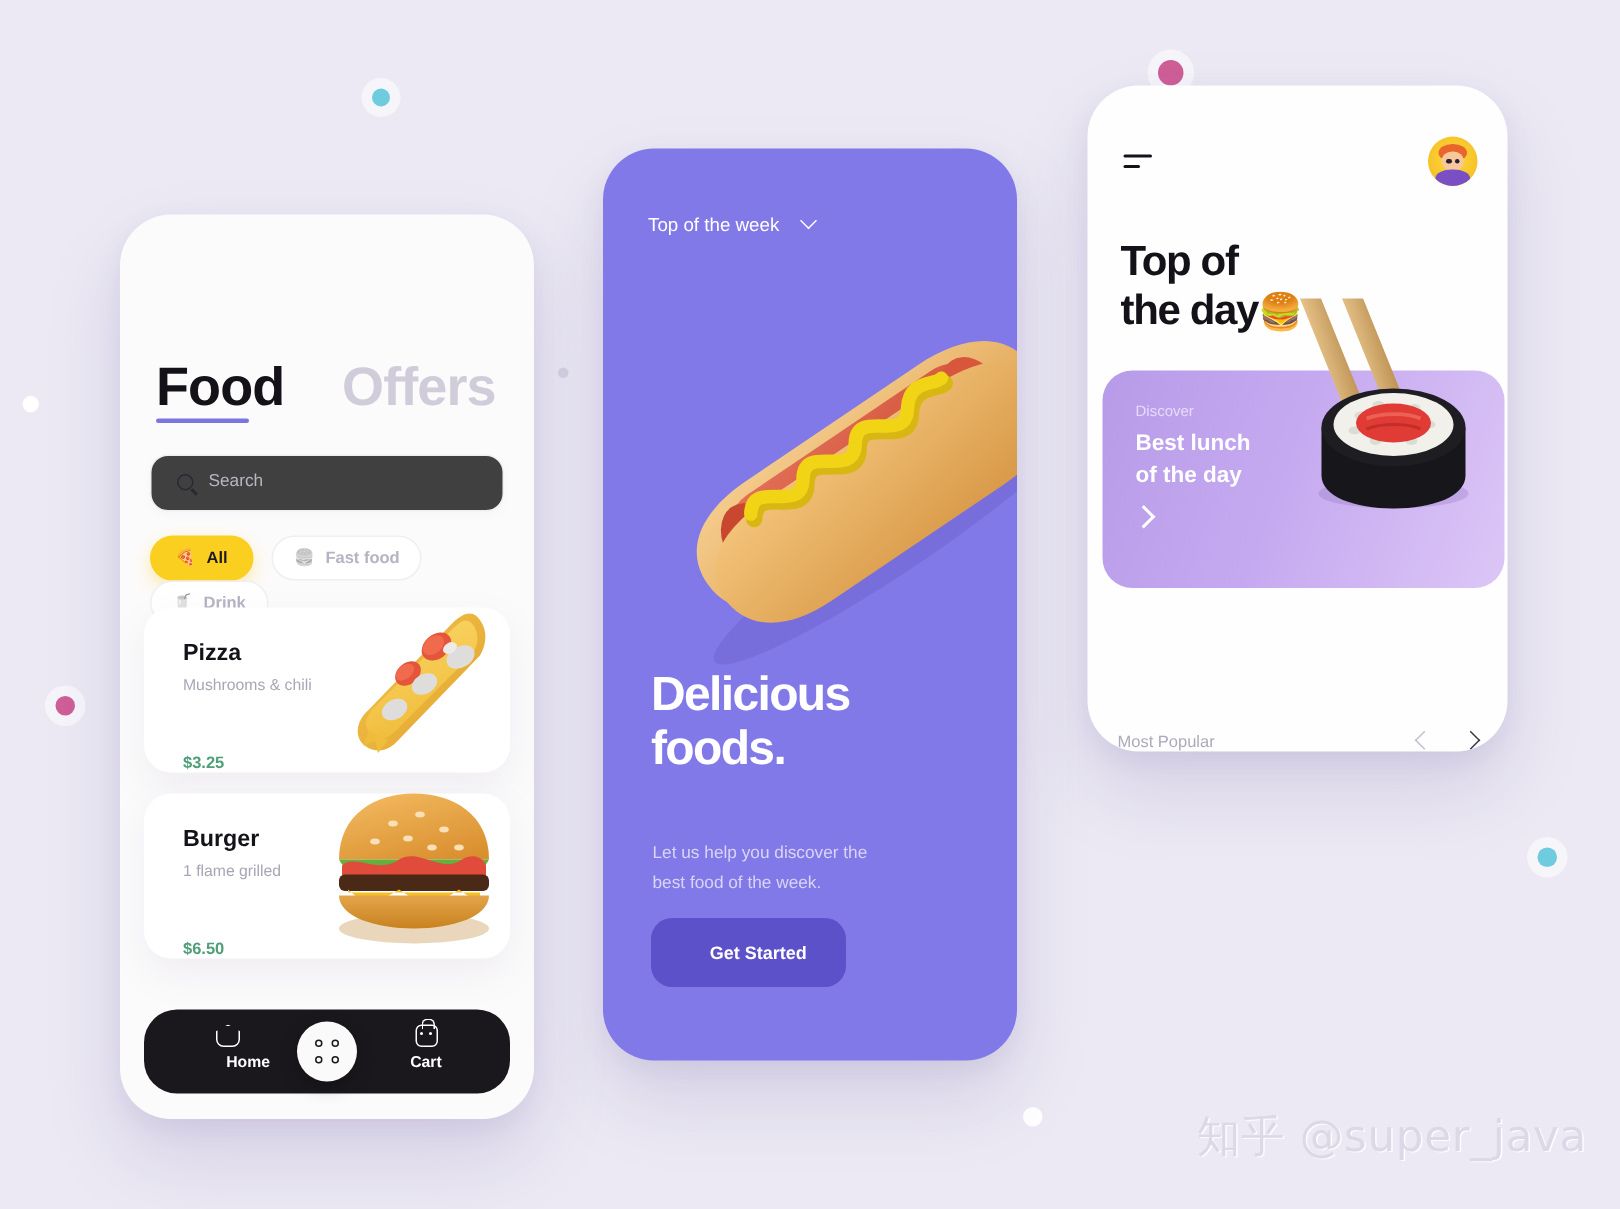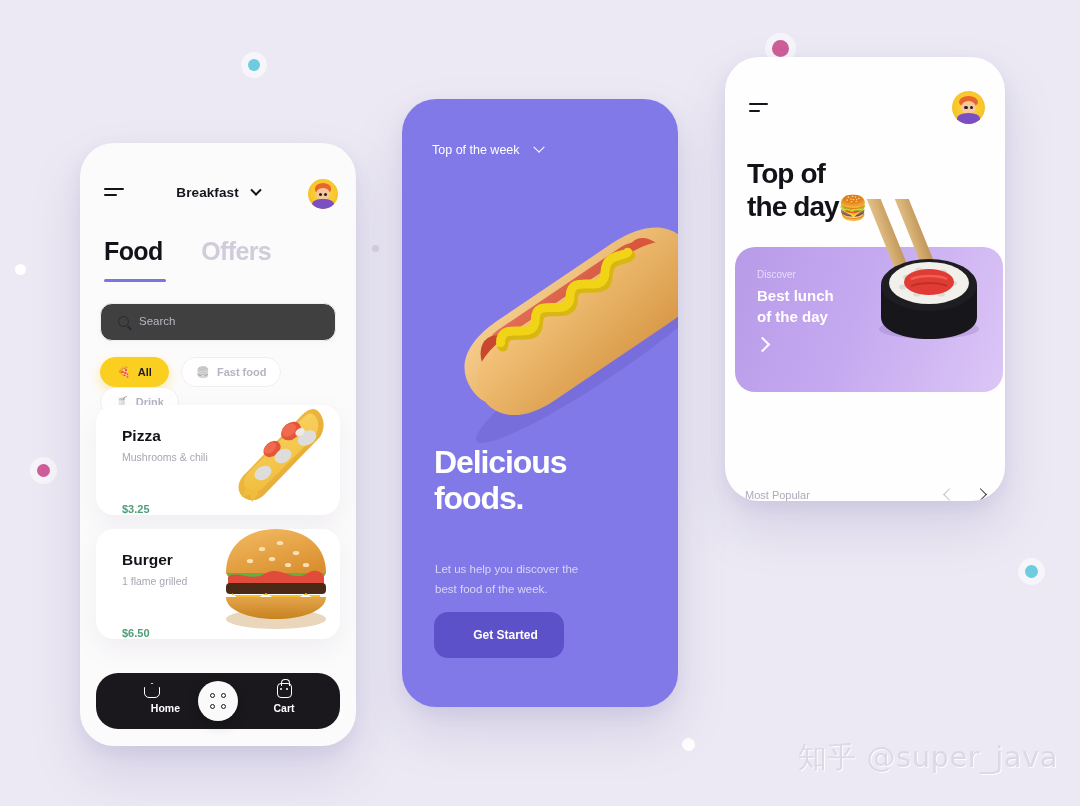--- a/index.html
+++ b/index.html
@@ -52,21 +52,21 @@
     background:#E8662C; border-radius:50% 50% 42% 42%; }
   .avatar .face { position:absolute; left:28%; top:30%; width:44%; height:40%;
     background:#F8C79C; border-radius:50%; }
   .avatar .body { position:absolute; left:14%; bottom:-4%; width:72%; height:36%;
     background:#7A4FC4; border-radius:46% 46% 0 0; }
   .avatar .eye { position:absolute; width:10%; height:10%; background:#2B2030; border-radius:50%; top:46%; }
   .avatar .eye.l { left:37%; } .avatar .eye.r { left:54%; }
   #p1-avatar { right: 18px; top: 0px; width: 30px; height: 30px; }
 
   .p1-tabs { position:absolute; left:24px; top:94px; }
-  .p1-tab { display:inline-block; font-size:25px; font-weight:700; letter-spacing:-.6px; }
+  .p1-tab { display:inline-block; font-size:36px; font-weight:700; letter-spacing:-.6px; }
   .p1-tab.active { color:#141218; }
   .p1-tab.inactive { color:#D0CCDA; margin-left:34px; }
   .p1-tab-underline { position:absolute; left:24px; top:136px; width:62px; height:3px;
     background:#7C74DF; border-radius:3px; }
 
   .p1-search {
     position:absolute; left:20px; top:160px; width:236px; height:38px;
     background:#404040; border:1px solid #F0EEF3; border-radius:12px;
     box-shadow: 0 2px 6px rgba(130,120,170,0.05);
   }
@@ -208,37 +208,20 @@
     <div class="bg-dot halo" style="left: 771.5px; top: 39.5px; width: 17px; height: 17px; background: rgb(206, 94, 151);"></div>
     <div class="bg-dot" style="left: 14.5px; top: 263.5px; width: 11px; height: 11px; background: rgb(255, 255, 255);"></div>
     <div class="bg-dot halo" style="left: 36.5px; top: 463.5px; width: 13px; height: 13px; background: rgb(206, 94, 151);"></div>
     <div class="bg-dot" style="left: 371.5px; top: 244.5px; width: 7px; height: 7px; background: rgb(214, 210, 226);"></div>
     <div class="bg-dot halo" style="left: 1024.5px; top: 564.5px; width: 13px; height: 13px; background: rgb(111, 203, 222);"></div>
     <div class="bg-dot" style="left: 681.5px; top: 737.5px; width: 13px; height: 13px; background: rgb(255, 255, 255);"></div>
   </div>
 
 <div class="phone shadow" id="phone1">
 
-  <div class="p1-topbar">
-    <div class="hamburger">
-        <i></i>
-        <i></i>
-      </div>
-    <div class="p1-breakfast">
-      <span>Breakfast</span>
-      <span class="caret-d"></span>
-    </div>
-    <div class="avatar" id="p1-avatar">
-      <div class="hair"></div>
-      <div class="face"></div>
-      <div class="eye l"></div>
-      <div class="eye r"></div>
-      <div class="body"></div>
-    </div>
-  </div>
 
   <div class="p1-tabs">
     <span class="p1-tab active">Food</span>
     <span class="p1-tab inactive">Offers</span>
   </div>
   <div class="p1-tab-underline"></div>
 
   <div class="p1-search">
     <span class="mag"></span>
     <span class="ph">Search</span>

